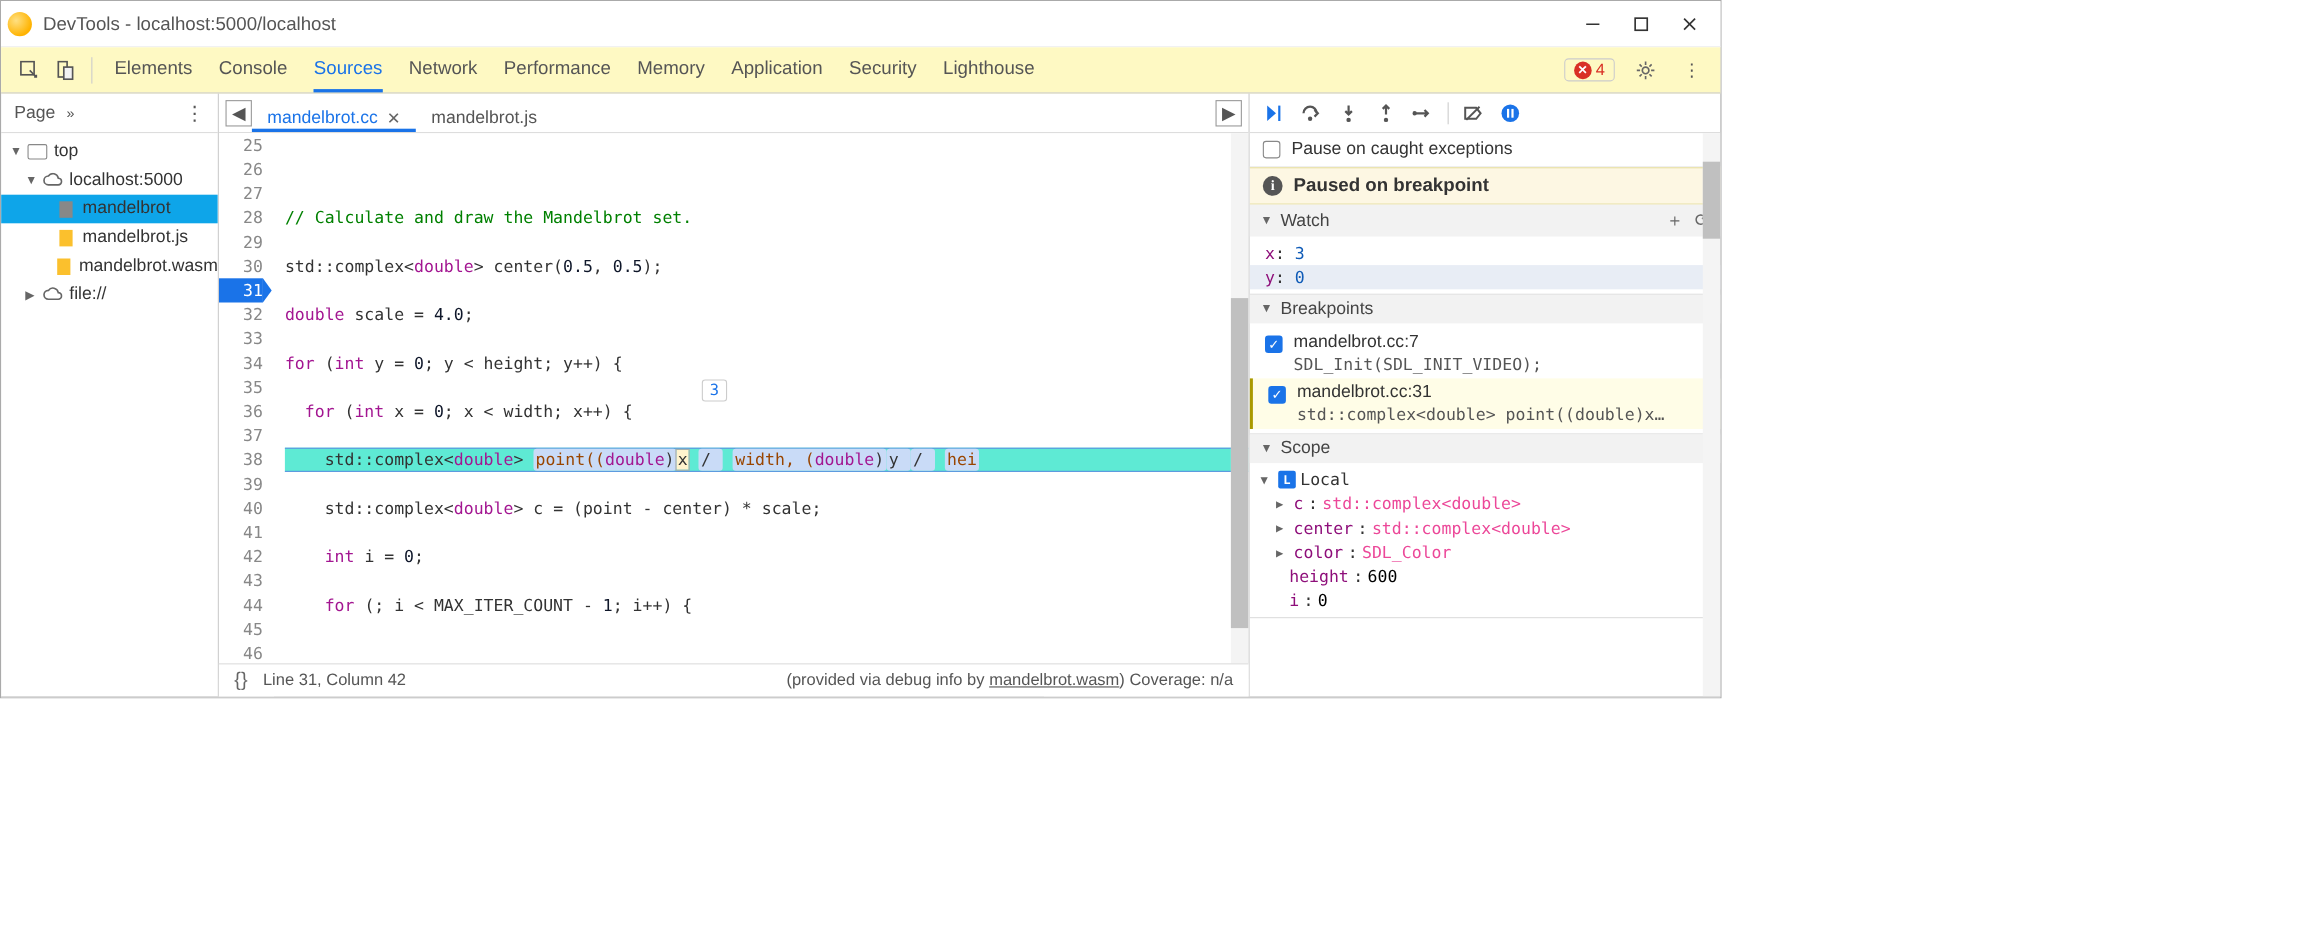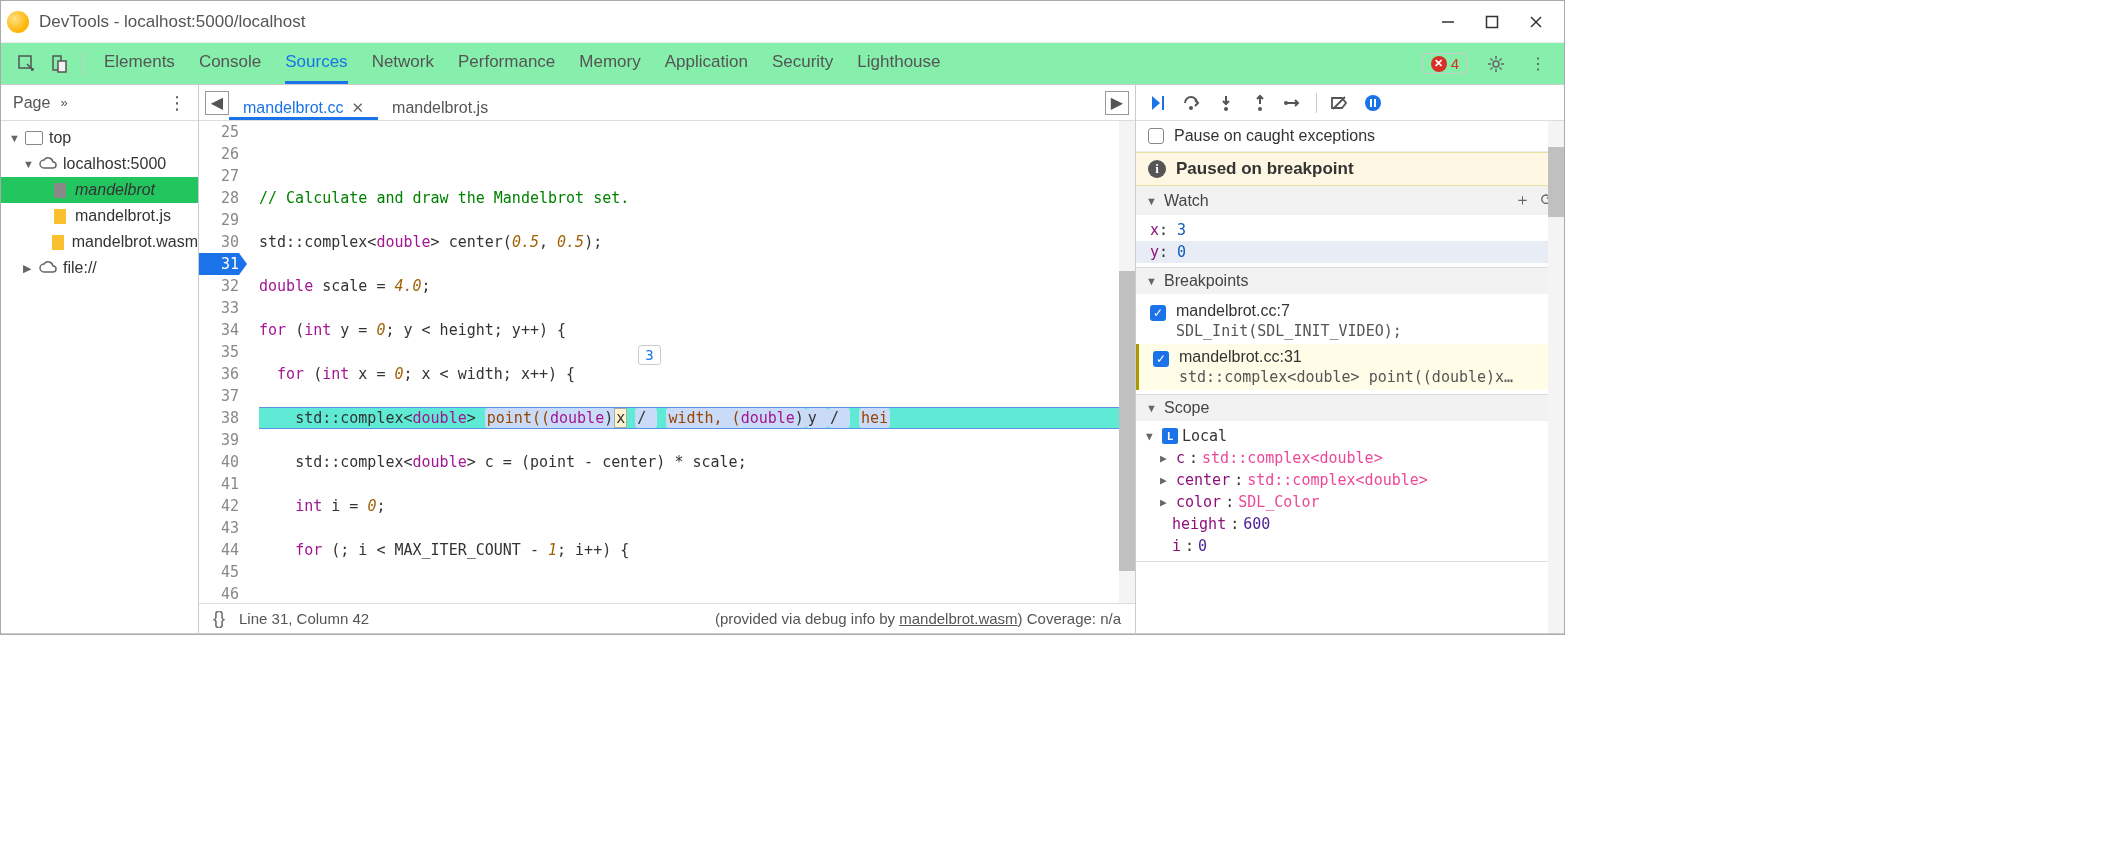--- a/index.html
+++ b/index.html
@@ -5,41 +5,41 @@
 * { margin: 0; padding: 0; box-sizing: border-box; }
 body { font-family: "Segoe UI", Arial, sans-serif; font-size: 16px; background: #fff; color: #333; overflow: hidden; }
 .window { width: 1565px; height: 635px; border: 1px solid #aaa; display: flex; flex-direction: column; background: #fff; }
 
 .titlebar { height: 42px; display: flex; align-items: center; padding: 0 6px; background: #fff; border-bottom: 1px solid #eee; }
 .titlebar .favicon { width: 22px; height: 22px; border-radius: 50%; background: radial-gradient(circle at 35% 35%, #ffe082, #ffb300 70%); margin-right: 10px; }
 .titlebar .title { flex: 1; color: #555; font-size: 17px; }
 .winbtn { width: 44px; height: 30px; display: flex; align-items: center; justify-content: center; color: #333; }
 .winbtn svg { width: 14px; height: 14px; }
 
-.toolbar { height: 42px; display: flex; align-items: center; background: #86efac; border-bottom: 1px solid #ccc; padding: 0 12px; gap: 4px; }
+.toolbar { height: 42px; display: flex; align-items: center; background: #fef9c3; border-bottom: 1px solid #ccc; padding: 0 12px; gap: 4px; }
 .toolbar .tbicon { width: 28px; height: 28px; display: flex; align-items: center; justify-content: center; color: #555; }
 .toolbar .divider { width: 1px; height: 24px; background: #ccc; margin: 0 6px; }
 .tabs { display: flex; gap: 24px; margin-left: 10px; align-items: center; height: 100%; }
 .tab { color: #555; font-size: 17px; cursor: pointer; height: 100%; display: flex; align-items: center; border-bottom: 3px solid transparent; }
 .tab.active { color: #1a73e8; border-bottom-color: #1a73e8; }
 .tberror { margin-left: auto; display: flex; align-items: center; gap: 4px; border: 1px solid #ccc; border-radius: 4px; padding: 1px 8px; }
 .tberror .circ { width: 16px; height: 16px; border-radius: 50%; background: #d93025; color: #fff; display: flex; align-items: center; justify-content: center; font-size: 11px; font-weight: bold; }
 .tberror .n { color: #d93025; font-size: 15px; }
 .gear, .more { color: #666; margin-left: 10px; }
 
 .main { flex: 1; display: flex; min-height: 0; border-bottom: 1px solid #ccc; }
 
 .sidebar { width: 198px; display: flex; flex-direction: column; border-right: 1px solid #ccc; }
 .sidebar-head { height: 36px; display: flex; align-items: center; padding: 0 12px; gap: 10px; color: #555; border-bottom: 1px solid #ddd; }
 .sidebar-head .lbl { font-size: 16px; }
 .chev { font-size: 13px; }
 .sidebar-more { margin-left: auto; font-size: 18px; }
 .tree { flex: 1; overflow: auto; padding: 4px 0; font-size: 16px; }
 .tree-row { display: flex; align-items: center; height: 26px; padding-left: 8px; gap: 6px; cursor: pointer; }
-.tree-row.sel { background: #22c55e; font-style: italic; }
+.tree-row.sel { background: #0ea5e9; }
 .tri { width: 10px; font-size: 11px; color: #666; }
 .ficon { width: 18px; height: 18px; display: flex; align-items: center; justify-content: center; }
 .ficon.folder::before { content: ""; width: 16px; height: 12px; border: 1px solid #888; border-radius: 2px; background: #fff; display: block; }
 .ficon.cloud svg { width: 18px; height: 14px; }
 .ficon.file::before { content: ""; width: 12px; height: 15px; background: #888; display: block; }
 .ficon.jsfile::before { content: ""; width: 12px; height: 15px; background: #fbc02d; display: block; }
 
 .editor { flex: 1; display: flex; flex-direction: column; min-width: 0; border-right: 1px solid #ccc; position: relative; }
 .editor-tabs { height: 36px; display: flex; align-items: center; border-bottom: 1px solid #ddd; padding: 0 6px; gap: 0; }
 .navicon { width: 24px; height: 24px; display: flex; align-items: center; justify-content: center; color: #555; border: 1px solid #999; }
@@ -51,21 +51,21 @@
 .gutter { width: 48px; text-align: right; padding-right: 8px; color: #888; font-family: "Consolas", monospace; font-size: 15px; line-height: 22px; background: #fff; }
 .gutter .g { height: 22px; }
 .gutter .g.bp { background: #1a73e8; color: #fff; position: relative; }
 .gutter .g.bp::after { content: ""; position: absolute; right: -8px; top: 0; border-top: 11px solid transparent; border-bottom: 11px solid transparent; border-left: 8px solid #1a73e8; }
 .code { flex: 1; font-family: "Consolas", monospace; font-size: 15px; line-height: 22px; white-space: pre; overflow: hidden; padding-left: 12px; position: relative; }
 .cline { height: 22px; }
 .cline.hl { background: #5eead4; border-top: 1px solid #5b93e0; border-bottom: 1px solid #5b93e0; box-sizing: border-box; line-height: 20px; }
 .kw { color: #a31691; }
 .ty { color: #a31691; }
 .cm { color: #008000; }
-.nm { color: #a16207; font-style: italic; }
+.nm { color: #0f172a; }
 .dn { color: #994500; }
 .hint { display: inline-block; background: #fff; border: 1px solid #ccc; padding: 0 6px; font-size: 14px; color: #1a73e8; border-radius: 3px; line-height: 18px; vertical-align: top; margin-top: -18px; }
 .badge { display: inline-block; background: #c9dbf7; border-radius: 3px; padding: 0 2px; }
 .hl-x { background: #fff3cd; outline: 1px solid #aaa; padding: 0 1px; }
 
 .scroll-v { position: absolute; right: 0; top: 0; width: 16px; height: 100%; background: #f4f4f4; }
 .scroll-v-thumb { position: absolute; right: 0; width: 16px; background: #c0c0c0; }
 .scroll-h { height: 16px; background: #f4f4f4; position: relative; }
 .scroll-h-thumb { position: absolute; top: 0; height: 16px; background: #c0c0c0; }
 
@@ -103,21 +103,21 @@
 .chk2 { width: 16px; height: 16px; border-radius: 3px; background: #1a73e8; color: #fff; display: flex; align-items: center; justify-content: center; font-size: 12px; flex-shrink: 0; margin-top: 3px; }
 .bp-txt { display: flex; flex-direction: column; }
 .bp-loc { font-family: "Segoe UI", Arial; font-size: 16px; color: #333; }
 .bp-src { font-family: "Consolas", monospace; font-size: 15px; color: #555; margin-top: 2px; }
 
 .scope-row { padding: 2px 10px; display: flex; align-items: center; gap: 4px; font-family: "Consolas", monospace; font-size: 15px; }
 .scope-row .tri { width: 12px; }
 .lbox { width: 16px; height: 16px; background: #1a73e8; color: #fff; font-size: 11px; font-weight: bold; display: flex; align-items: center; justify-content: center; border-radius: 2px; }
 .sk { color: #8e0e7a; }
 .sv { color: #ec4899; }
-.svn { color: #4c1d95; text-align: right; }
+.svn { color: #000000; text-align: right; }
 
 .panel-scroll { position: absolute; right: 0; top: 36px; bottom: 0; width: 16px; background: #f4f4f4; }
 .panel-scroll-thumb { position: absolute; right: 0; width: 16px; top: 26px; height: 70px; background: #c0c0c0; }
 </style>
 </head>
 <body>
 
 <div class="window">
   <div class="titlebar">
     <div class="favicon"></div>

